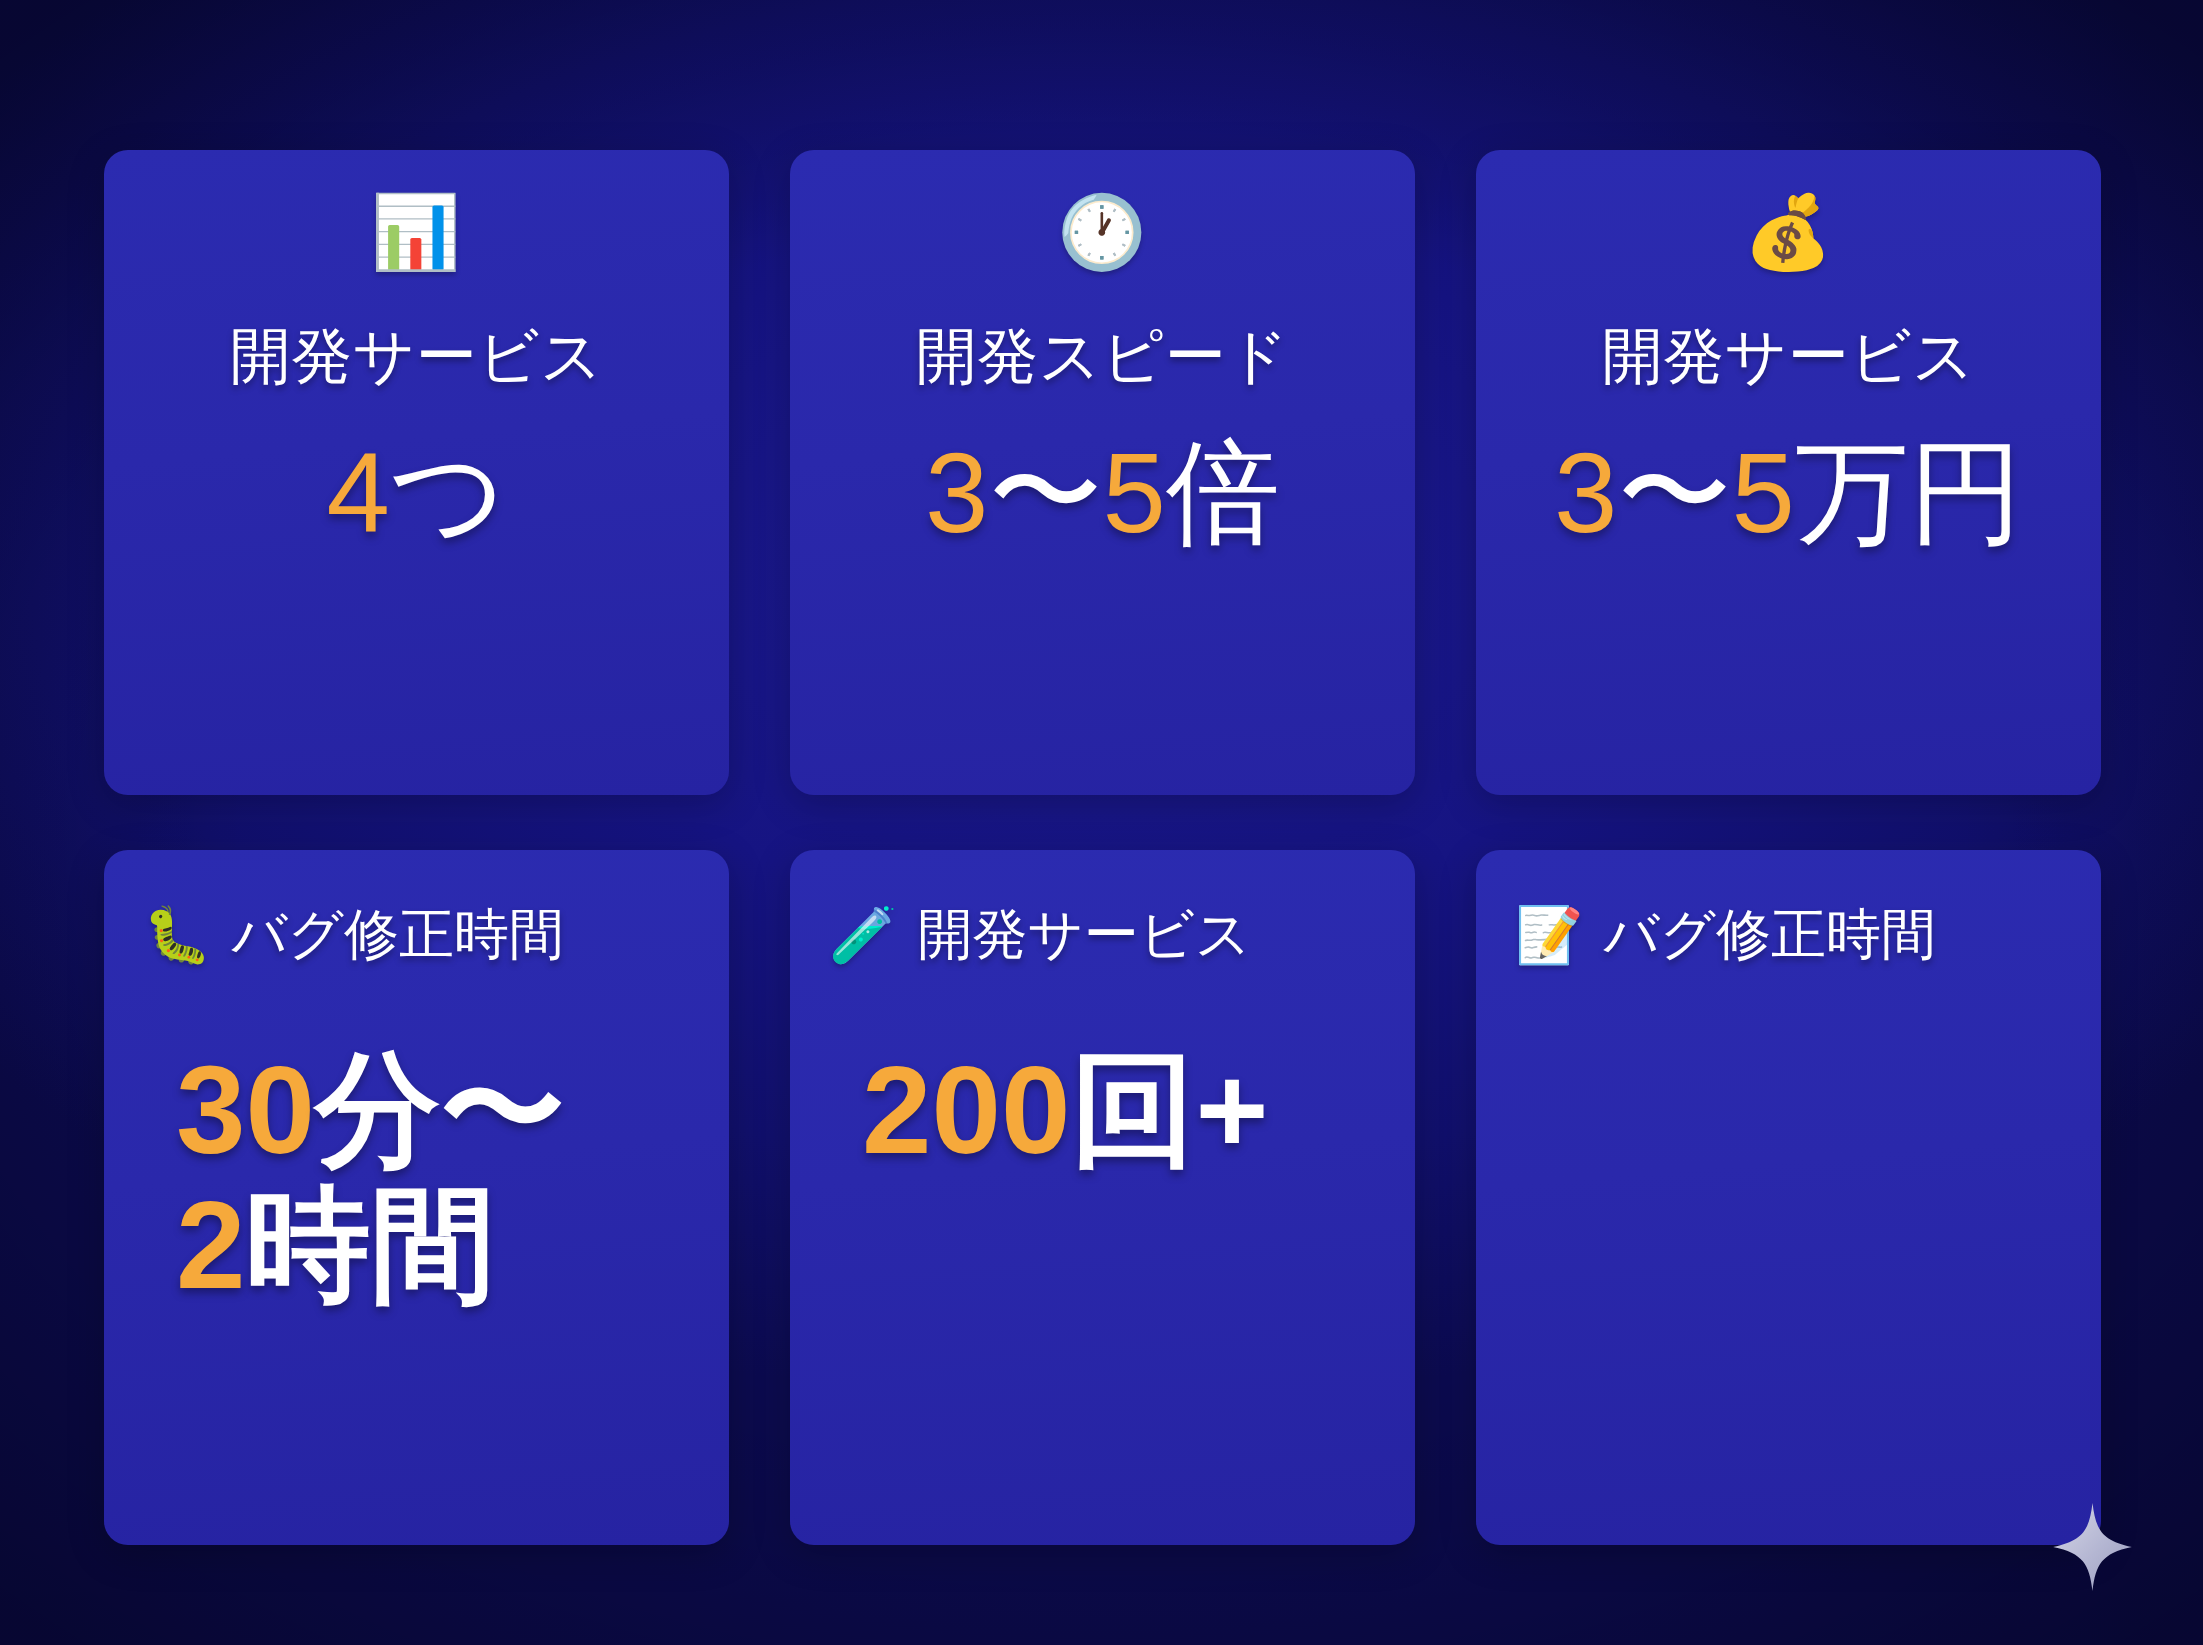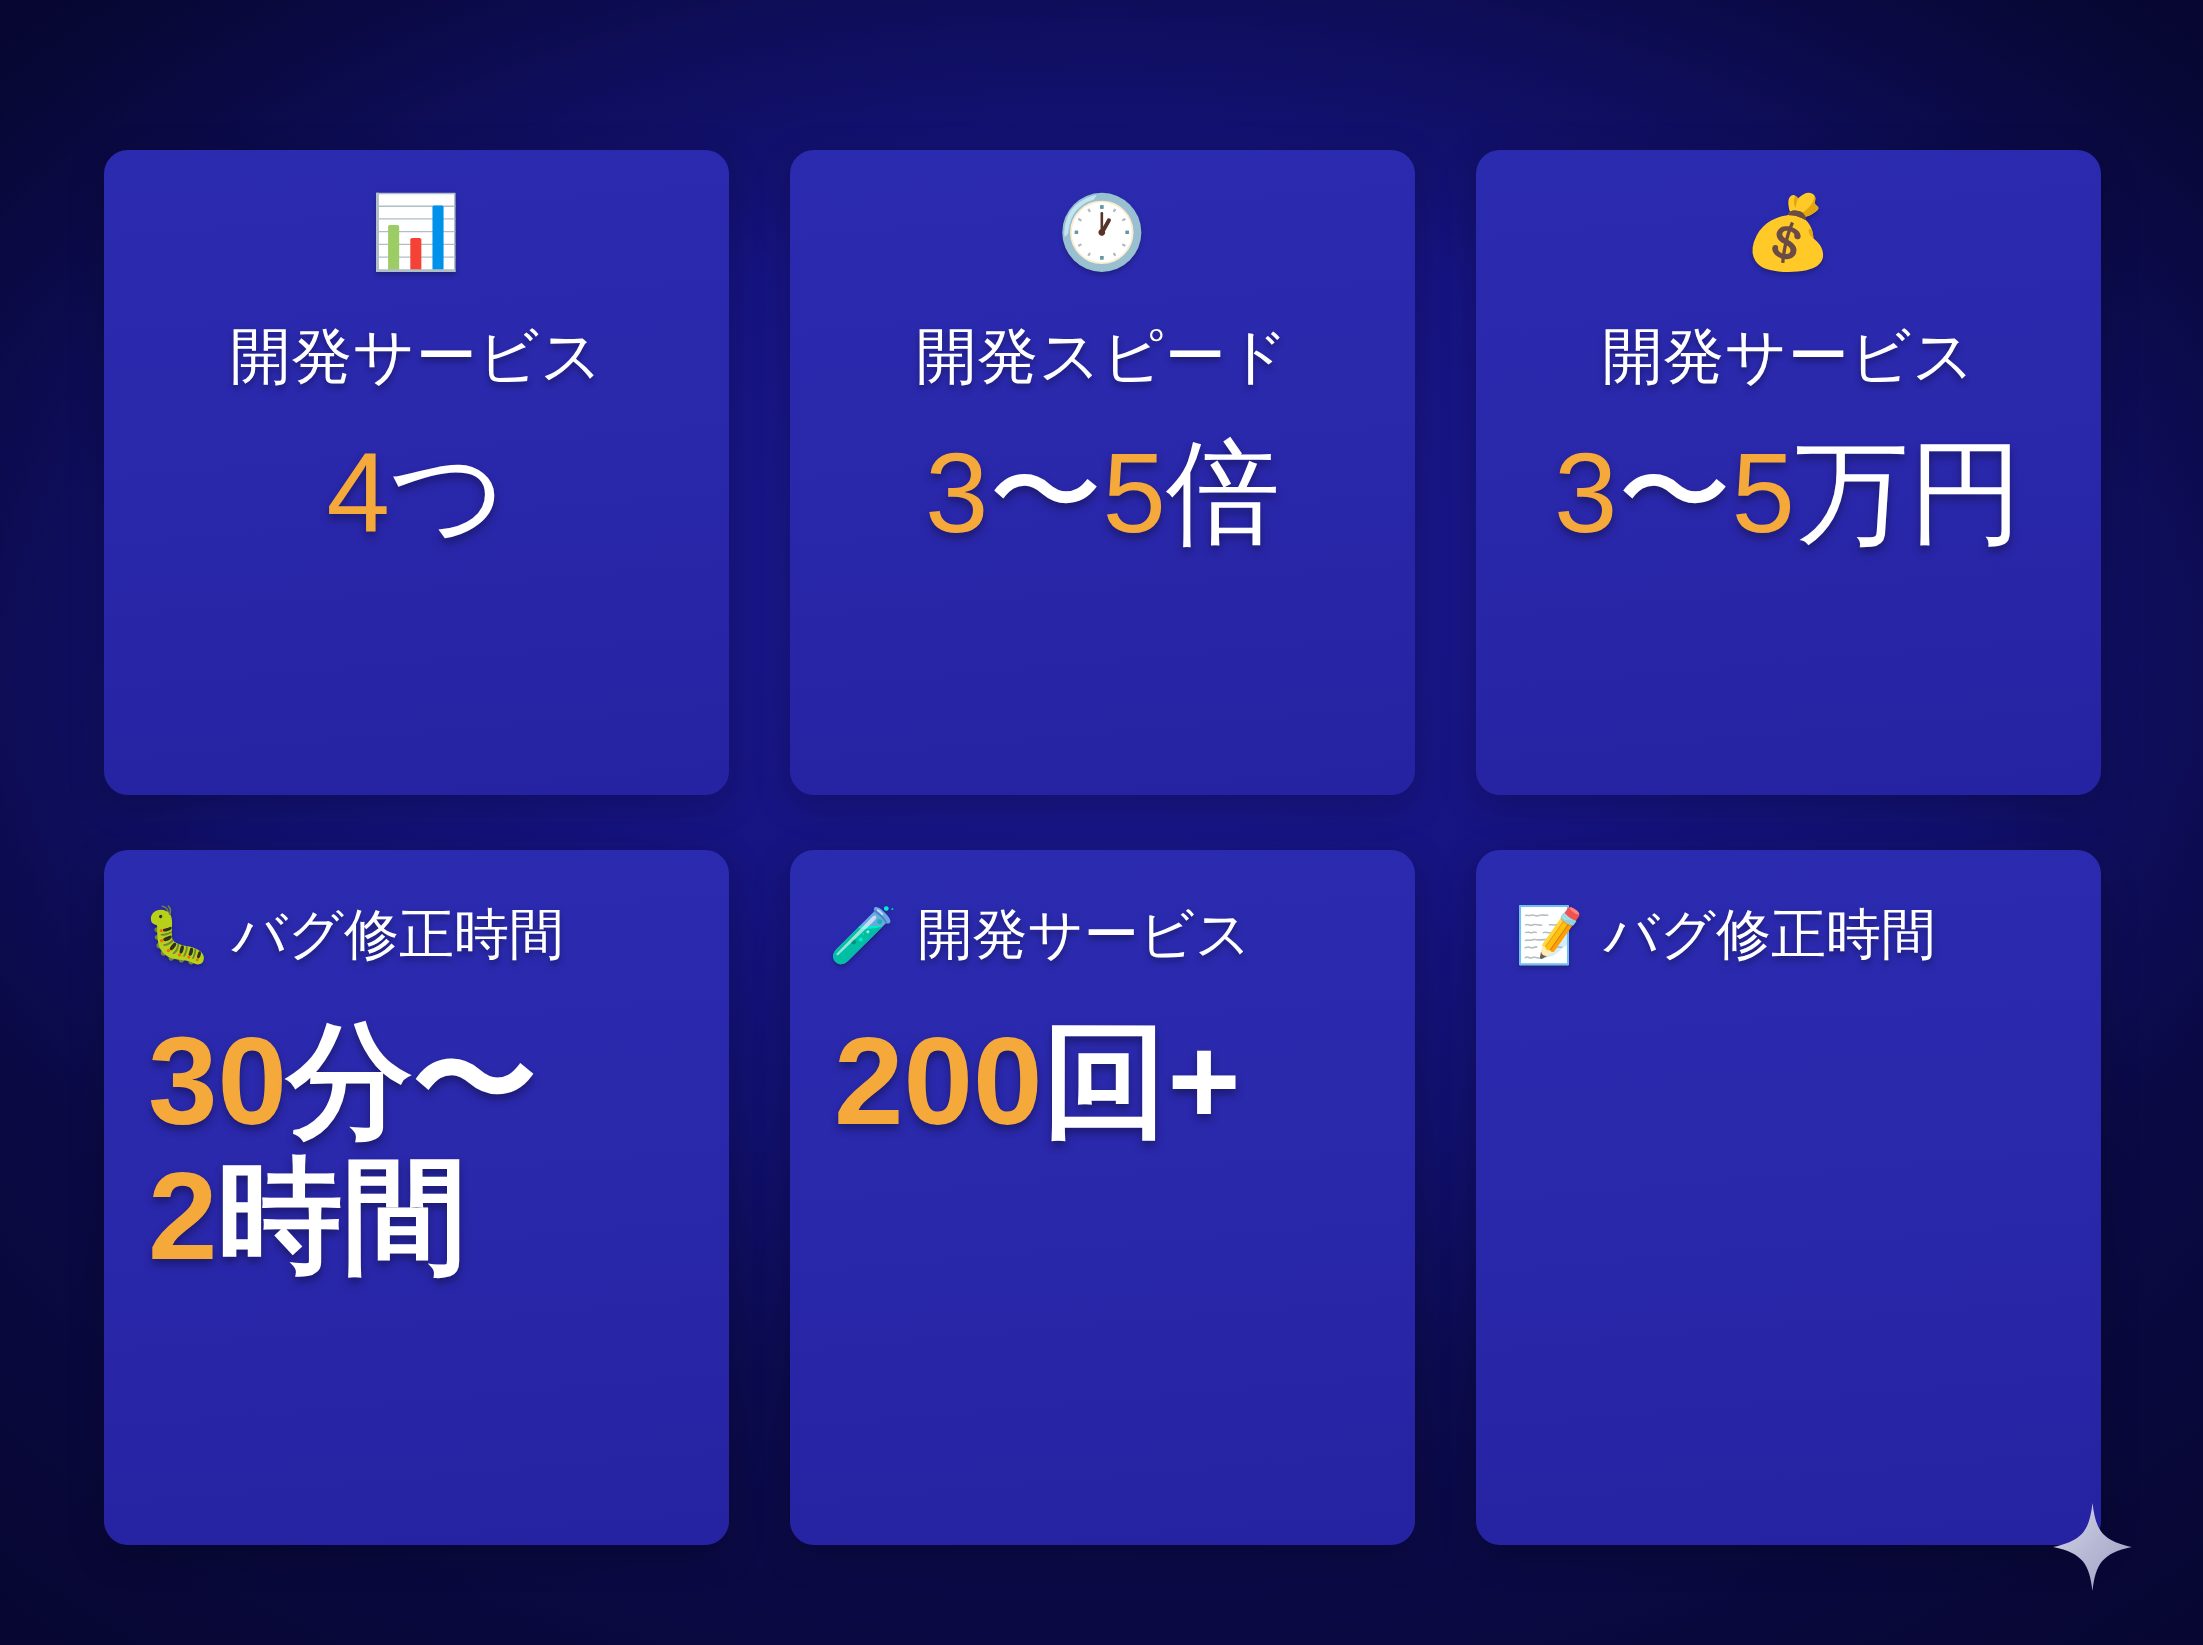--- a/index.html
+++ b/index.html
@@ -109,22 +109,22 @@
     text-shadow: 0 2.8px 5.5px rgba(0,0,0,0.25);
   }
   .card.bottom .card-label {
     font-size: 55px;
     font-weight: 400;
     color: #ffffff;
     white-space: nowrap;
     text-shadow: 0 3.7px 6.4px rgba(0,0,0,0.35);
   }
   .card.bottom .card-value {
-    margin-top: 41px;
-    padding-left: 44px;
+    margin-top: 70px;
+    padding-left: 72px;
     font-size: 125px;
     font-weight: 800;
     line-height: 1.08;
     white-space: nowrap;
     text-shadow: 0 4.6px 8.3px rgba(0,0,0,0.35);
   }
   .card.bottom .card-value .line {
     display: block;
   }
 

